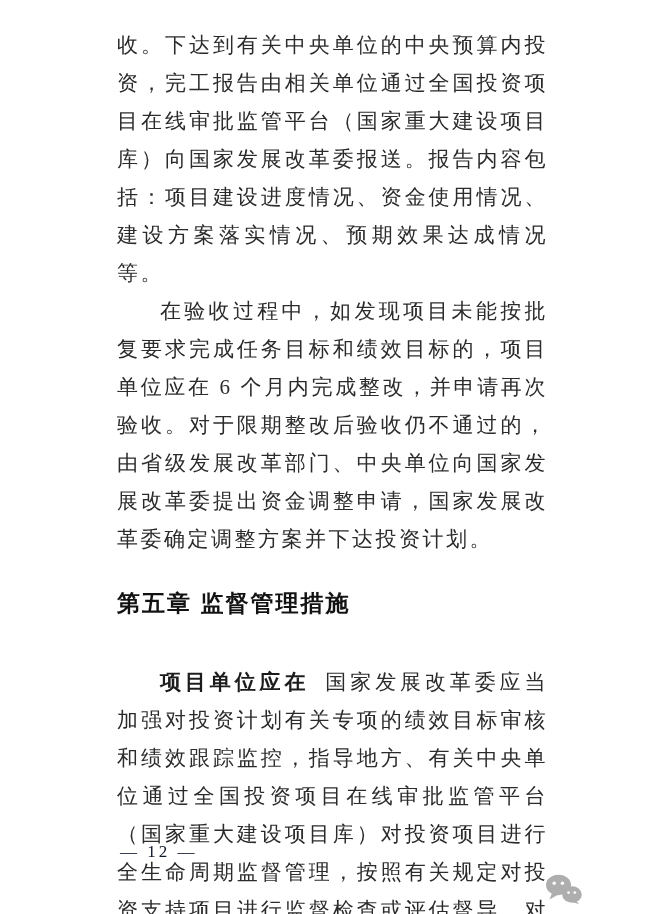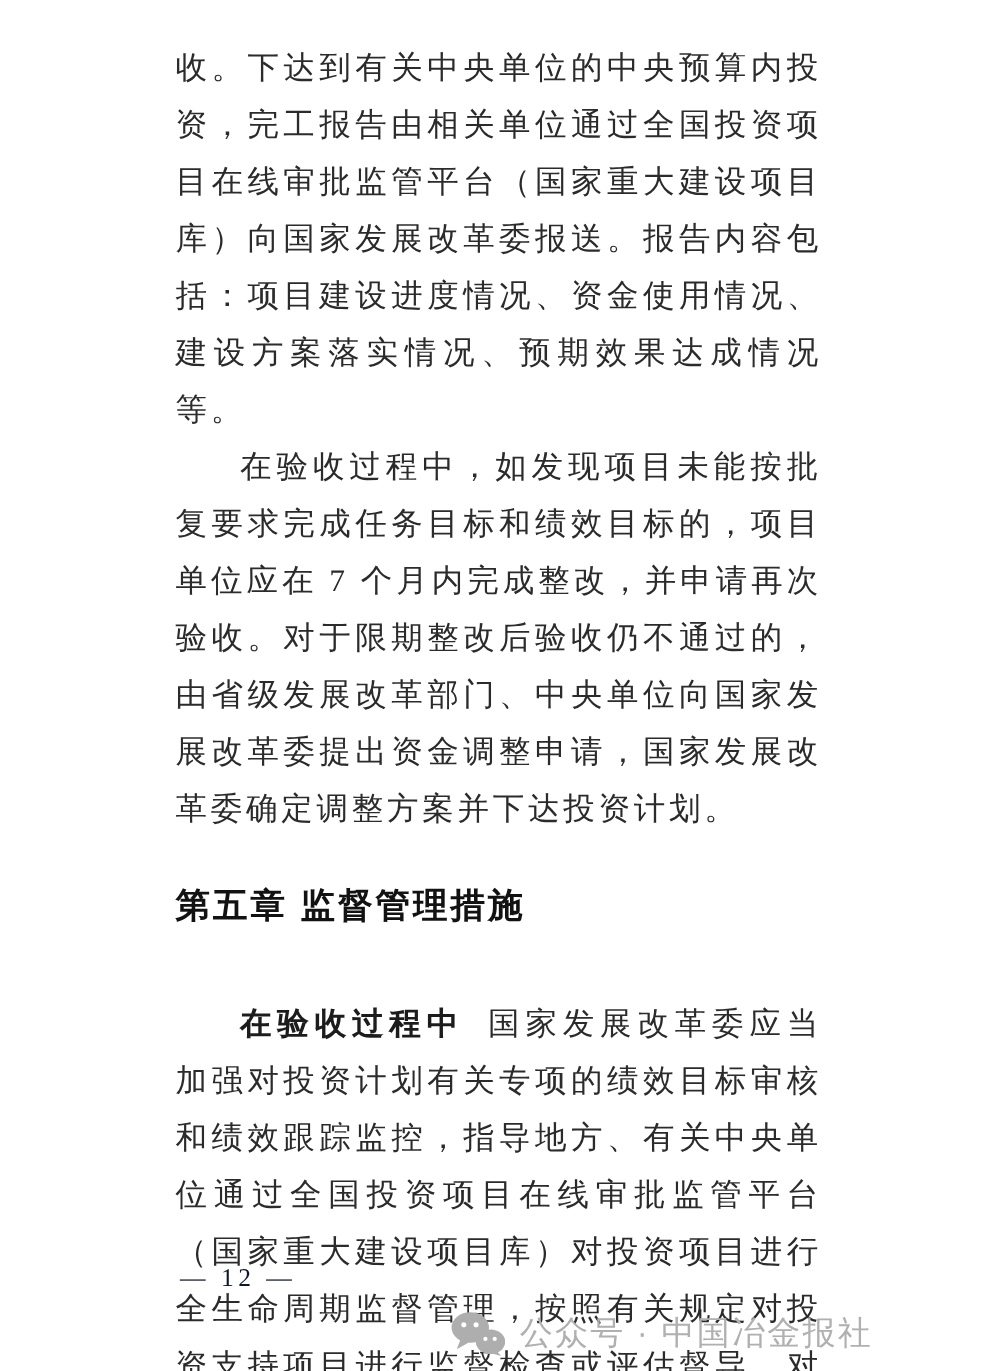--- a/index.html
+++ b/index.html
@@ -62,38 +62,37 @@
   .wm-icon svg { width:100%; height:100%; }
 </style>
 </head>
 <body>
 
 <div class="page">
   <div class="content">
 
     <p class="para">收。下达到有关中央单位的中央预算内投资，完工报告由相关单位通过全国投资项目在线审批监管平台（国家重大建设项目库）向国家发展改革委报送。报告内容包括：项目建设进度情况、资金使用情况、建设方案落实情况、预期效果达成情况等。</p>
 
-    <p class="para indent">在验收过程中，如发现项目未能按批复要求完成任务目标和绩效目标的，项目单位应在 7 个月内完成整改，并申请再次验收。对于限期整改后验收仍不通过的，由省级发展改革部门、中央单位向国家发展改革委提出资金调整申请，国家发展改革委确定调整方案并下达投资计划。</p>
+    <p class="para indent">在验收过程中，如发现项目未能按批复要求完成任务目标和绩效目标的，项目单位应在 6 个月内完成整改，并申请再次验收。对于限期整改后验收仍不通过的，由省级发展改革部门、中央单位向国家发展改革委提出资金调整申请，国家发展改革委确定调整方案并下达投资计划。</p>
 
     <h2 class="chapter">第五章 监督管理措施</h2>
 
-    <p class="para indent"><span class="article-label">在验收过程中</span><span>国家发展改革委应当加强对投资计划有关专项的绩效目标审核和绩效跟踪监控，指导地方、有关中央单位通过全国投资项目在线审批监管平台（国家重大建设项目库）对投资项目进行全生命周期监督管理，按照有关规定对投资支持项目进行监督检查或评估督导，对发现的问题及时作出处理，将绩效评价情况和整改落实情况作为安排投资的重要依据，并按程序办理项目调整和中央预算内投资收回等工作。对监督检查或评估督导中存在问题较多、整改不到位的地方和中央单位，国家发展改革委视情况压缩下年度中央预算内投资安排规模。</span></p>
+    <p class="para indent"><span class="article-label">项目单位应在</span><span>国家发展改革委应当加强对投资计划有关专项的绩效目标审核和绩效跟踪监控，指导地方、有关中央单位通过全国投资项目在线审批监管平台（国家重大建设项目库）对投资项目进行全生命周期监督管理，按照有关规定对投资支持项目进行监督检查或评估督导，对发现的问题及时作出处理，将绩效评价情况和整改落实情况作为安排投资的重要依据，并按程序办理项目调整和中央预算内投资收回等工作。对监督检查或评估督导中存在问题较多、整改不到位的地方和中央单位，国家发展改革委视情况压缩下年度中央预算内投资安排规模。</span></p>
 
   </div>
 
   <div class="page-number">— 12 —</div>
 
   <div class="watermark">
     <span class="wm-icon">
       <svg viewBox="0 0 37 30" xmlns="http://www.w3.org/2000/svg" aria-hidden="true">
         <ellipse cx="13.5" cy="11" rx="12.5" ry="10.2" fill="#aeaeae"></ellipse>
         <polygon points="7,19 4.5,25.5 12.5,21" fill="#aeaeae"></polygon>
         <circle cx="9.2" cy="9.2" r="1.7" fill="#ffffff"></circle>
         <circle cx="17.4" cy="9.2" r="1.7" fill="#ffffff"></circle>
         <ellipse cx="27" cy="20.5" rx="9.8" ry="8.2" fill="#aeaeae"></ellipse>
         <polygon points="31.5,27 34,30 27.5,28.2" fill="#aeaeae"></polygon>
         <circle cx="23.6" cy="18.6" r="1.4" fill="#ffffff"></circle>
         <circle cx="29.8" cy="18.6" r="1.4" fill="#ffffff"></circle>
       </svg>
     </span>
-    <span class="wm-text">公众号 · 中国冶金报社</span>
   </div>
 </div>
 
 </body></html>

